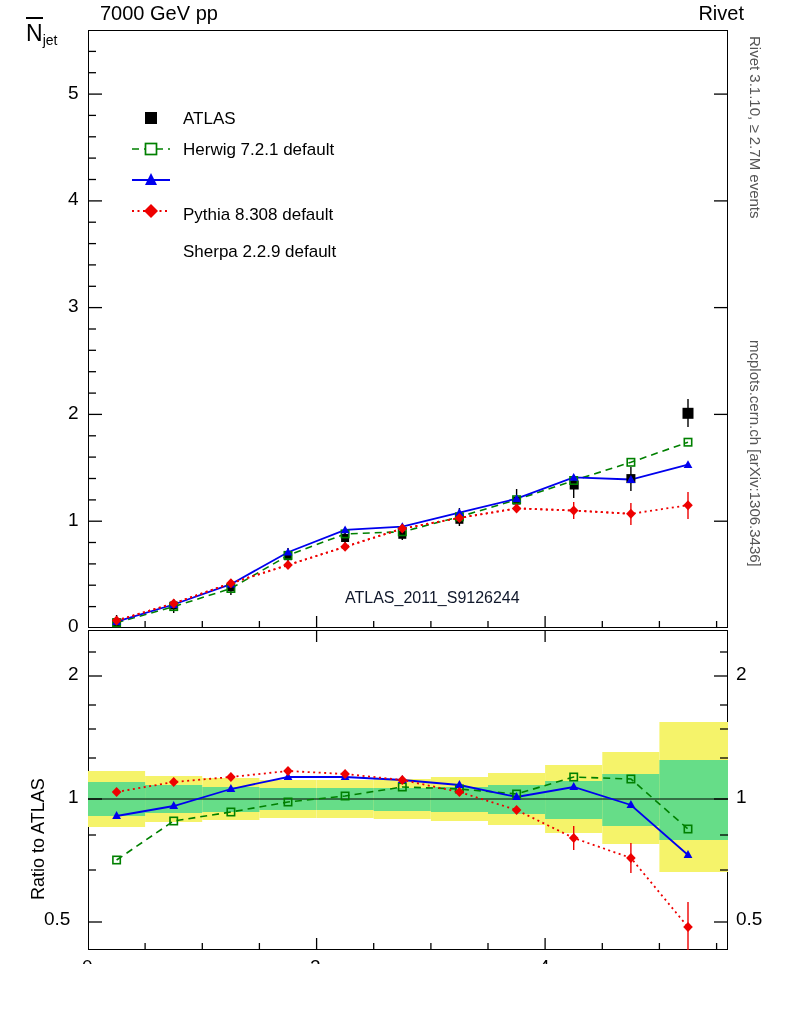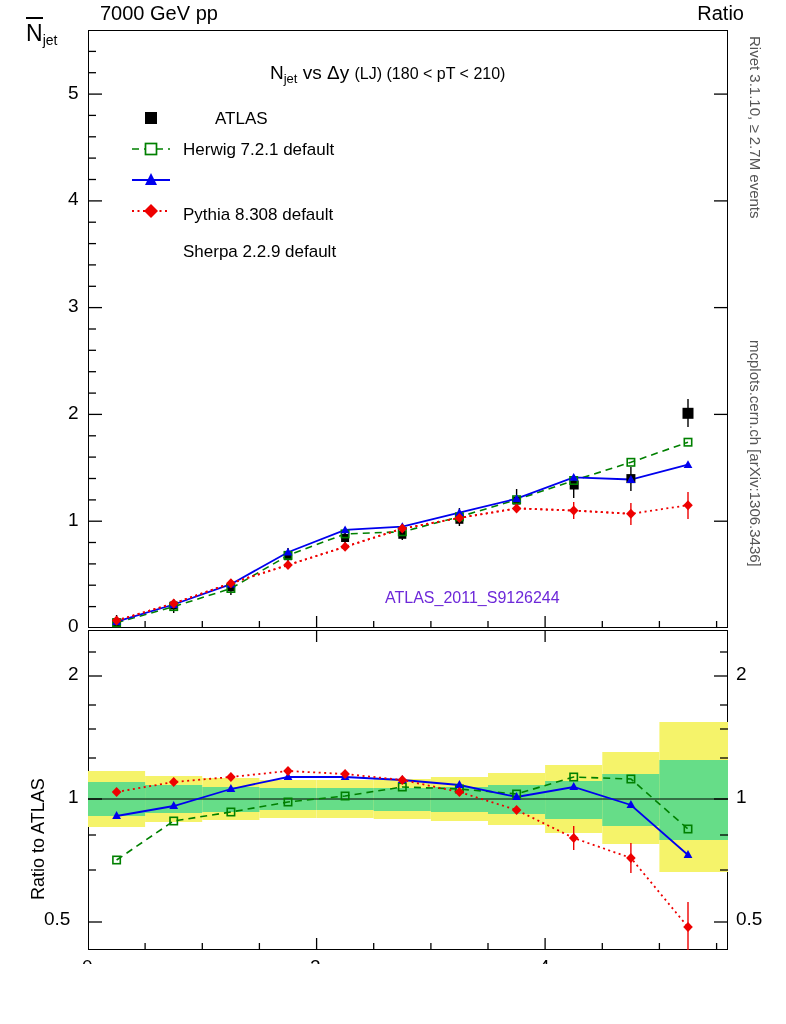--- a/index.html
+++ b/index.html
@@ -8,48 +8,45 @@
   .abs{position:absolute;}
   .txt{font-family:"Liberation Sans",sans-serif;color:#000;white-space:nowrap;}
   .vert{transform-origin:0 0;}
   
   #hdr-left{left:100px;top:2px;font-size:20px;}
   #hdr-right{right:42px;top:2px;font-size:20px;}
   
   #main-frame{left:88px;top:30px;width:640px;height:598px;border:1.4px solid #000;box-sizing:border-box;background:#fff;}
   #ratio-frame{left:88px;top:630px;width:640px;height:320px;border:1.4px solid #000;box-sizing:border-box;background:#fff;}
   .glabel{position:absolute;font-size:19px;font-family:"Liberation Sans",sans-serif;color:#000;}
-  .watermark{color:#6d28d9;font-size:16px;margin-left:40px;}
+  .watermark{color:#0f172a;font-size:16px;}
   #right-side-1{font-size:15px;color:#555;}
   svg{display:block;}
 </style>
 </head>
 <body>
 
 <div id="root">
 
   <div class="abs txt" id="hdr-left">7000 GeV pp</div>
-  <div class="abs txt" id="hdr-right">Ratio</div>
+  <div class="abs txt" id="hdr-right">Rivet</div>
 
   <div class="abs" style="left:748px;top:36px;width:20px;height:300px;">
     <div class="txt vert" id="right-side-1" style="position:absolute;left:16px;top:0;transform:rotate(90deg);font-size:15px;color:#555;">Rivet 3.1.10, ≥ 2.7M events</div>
   </div>
   <div class="abs" style="left:748px;top:340px;width:20px;height:300px;">
     <div class="txt vert" style="position:absolute;left:16px;top:0;transform:rotate(90deg);font-size:15px;color:#555;">mcplots.cern.ch [arXiv:1306.3436]</div>
   </div>
 
   <div class="abs" id="main-frame"></div>
 
   <div class="abs" style="left:18px;top:20px;margin-left:8px;">
     <span class="txt" style="font-size:23px;border-top:2px solid #000;padding-top:1px;">N</span><span class="txt" style="font-size:14px;vertical-align:-4px;">jet</span>
   </div>
 
-  <div class="abs" style="left:270px;top:62px;">
-    <span class="txt" style="font-size:19px;">N</span><span class="txt" style="font-size:13px;vertical-align:-4px;">jet</span><span class="txt" style="font-size:19px;"> vs Δy </span><span class="txt" style="font-size:16px;">(LJ) (180 &lt; pT &lt; 210)</span>
-  </div>
 
   <svg class="abs" style="left:88px;top:30px;" width="640" height="598" viewBox="0 0 640 598">
 
     <g stroke="#000" stroke-width="1.3">
 
       <line x1="0" y1="598" x2="14" y2="598"></line>
       <line x1="0" y1="491.2" x2="14" y2="491.2"></line>
       <line x1="0" y1="384.4" x2="14" y2="384.4"></line>
       <line x1="0" y1="277.6" x2="14" y2="277.6"></line>
       <line x1="0" y1="170.9" x2="14" y2="170.9"></line>
@@ -198,21 +195,21 @@
     </g>
   </svg>
 
   <div class="abs txt glabel" style="left:68px;top:615px;">0</div>
   <div class="abs txt glabel" style="left:68px;top:509px;">1</div>
   <div class="abs txt glabel" style="left:68px;top:402px;">2</div>
   <div class="abs txt glabel" style="left:68px;top:295px;">3</div>
   <div class="abs txt glabel" style="left:68px;top:188px;">4</div>
   <div class="abs txt glabel" style="left:68px;top:82px;">5</div>
 
-  <div class="abs txt" style="left:183px;top:109px;font-size:17px;margin-left:32px;">ATLAS</div>
+  <div class="abs txt" style="left:183px;top:109px;font-size:17px;">ATLAS</div>
   <div class="abs txt" style="left:183px;top:140px;font-size:17px;">Herwig 7.2.1 default</div>
   <div class="abs txt" style="left:183px;top:171px;font-size:17px;margin-top:34px;">Pythia 8.308 default</div>
   <div class="abs txt" style="left:183px;top:202px;font-size:17px;margin-top:40px;">Sherpa 2.2.9 default</div>
 
   <div class="abs txt watermark" style="left:345px;top:589px;">ATLAS_2011_S9126244</div>
 
   <div class="abs" id="ratio-frame"></div>
 
   <svg class="abs" style="left:88px;top:630px;" width="640" height="320" viewBox="0 0 640 320">
 

